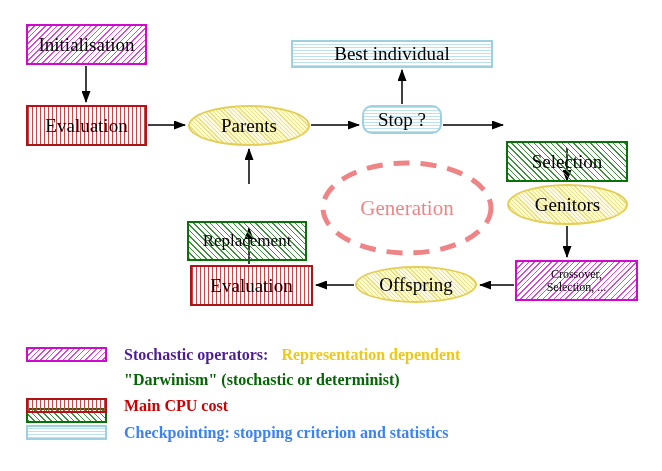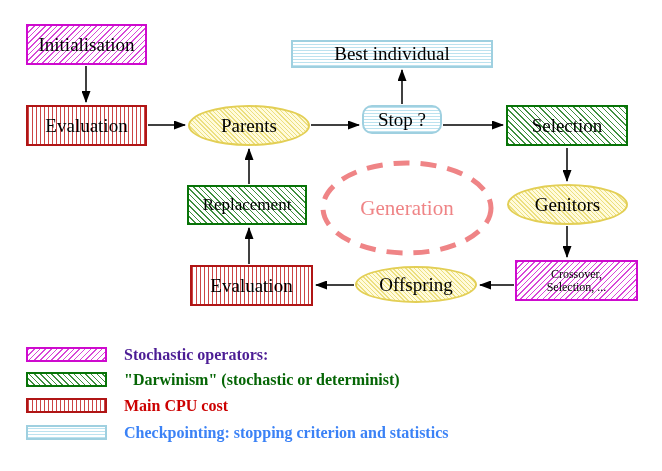--- a/index.html
+++ b/index.html
@@ -16,20 +16,21 @@
   .rounded { border-radius:10px; }
 
   
   .h-magenta {
     border:2px solid #ce0ace;
     background-image:repeating-linear-gradient(135deg,#d846d8 0,#d846d8 1px,rgba(255,255,255,0) 1px,rgba(255,255,255,0) 4px);
   }
   .h-green {
     border:2px solid #077307;
     background-image:repeating-linear-gradient(45deg,#3f8f3f 0,#3f8f3f 1px,rgba(255,255,255,0) 1px,rgba(255,255,255,0) 4px);
+    margin-top:36px;
   }
   .h-red {
     border:2px solid #b01515;
     background-image:repeating-linear-gradient(90deg,#cc4545 0,#cc4545 1px,rgba(255,255,255,0) 1px,rgba(255,255,255,0) 4px);
   }
   .h-cyan {
     border:2px solid #9fd0e0;
     background-image:repeating-linear-gradient(0deg,#bce2ef 0,#bce2ef 1px,rgba(255,255,255,0) 1px,rgba(255,255,255,0) 3px);
   }
   .h-yellow {
@@ -122,20 +123,21 @@
   <div class="node h-green" style="left:187px; top:185px; width:120px; height:40px; font-size:17px;">
     <span>Replacement</span>
   </div>
 
   <div class="generation-label">Generation</div>
 
   <div>
     <div class="swatch h-magenta" style="top:347px;"></div>
     <div class="legend-text" style="top:347px;">
       <span class="c-magenta">Stochastic operators:</span>
+      <span class="c-gold">Representation dependent</span>
     </div>
 
     <div class="swatch h-green" style="top:372px;"></div>
     <div class="legend-text" style="top:372px;">
       <span class="c-green">"Darwinism" (stochastic or determinist)</span>
     </div>
 
     <div class="swatch h-red" style="top:398px;"></div>
     <div class="legend-text" style="top:398px;">
       <span class="c-red">Main CPU cost</span>

